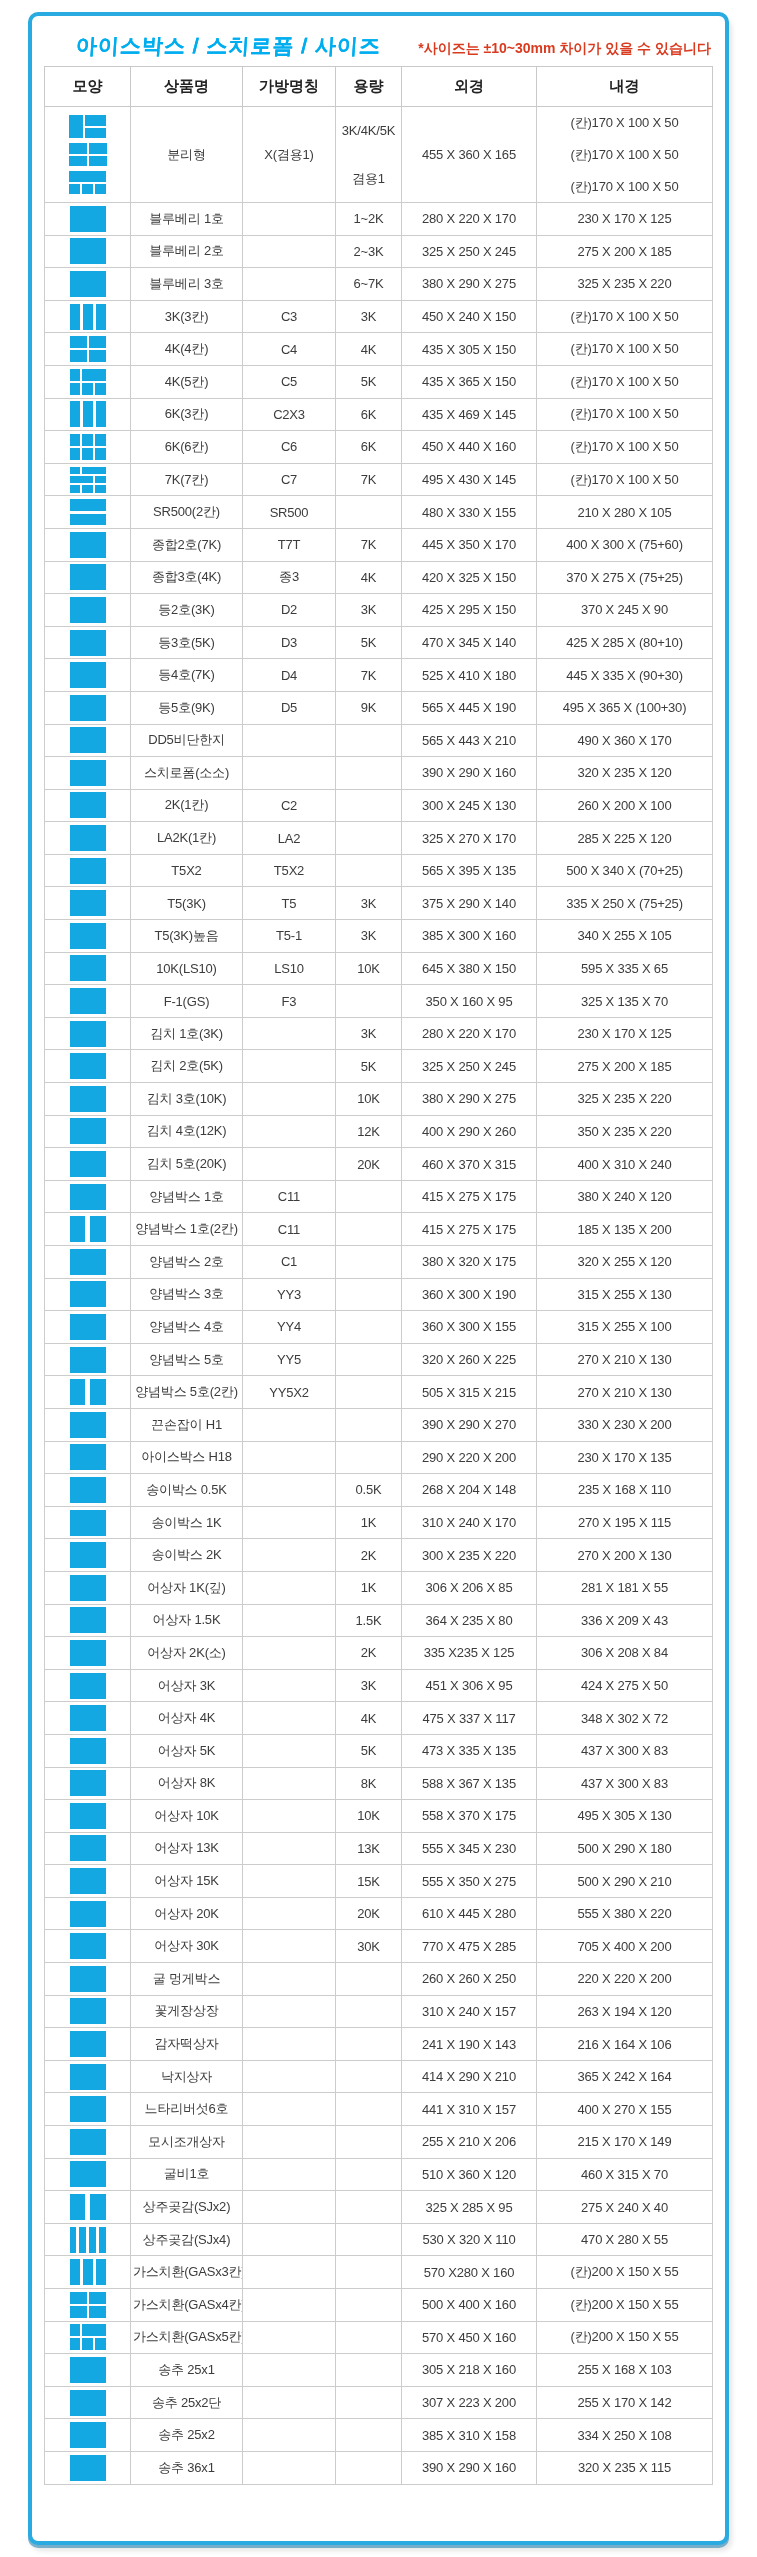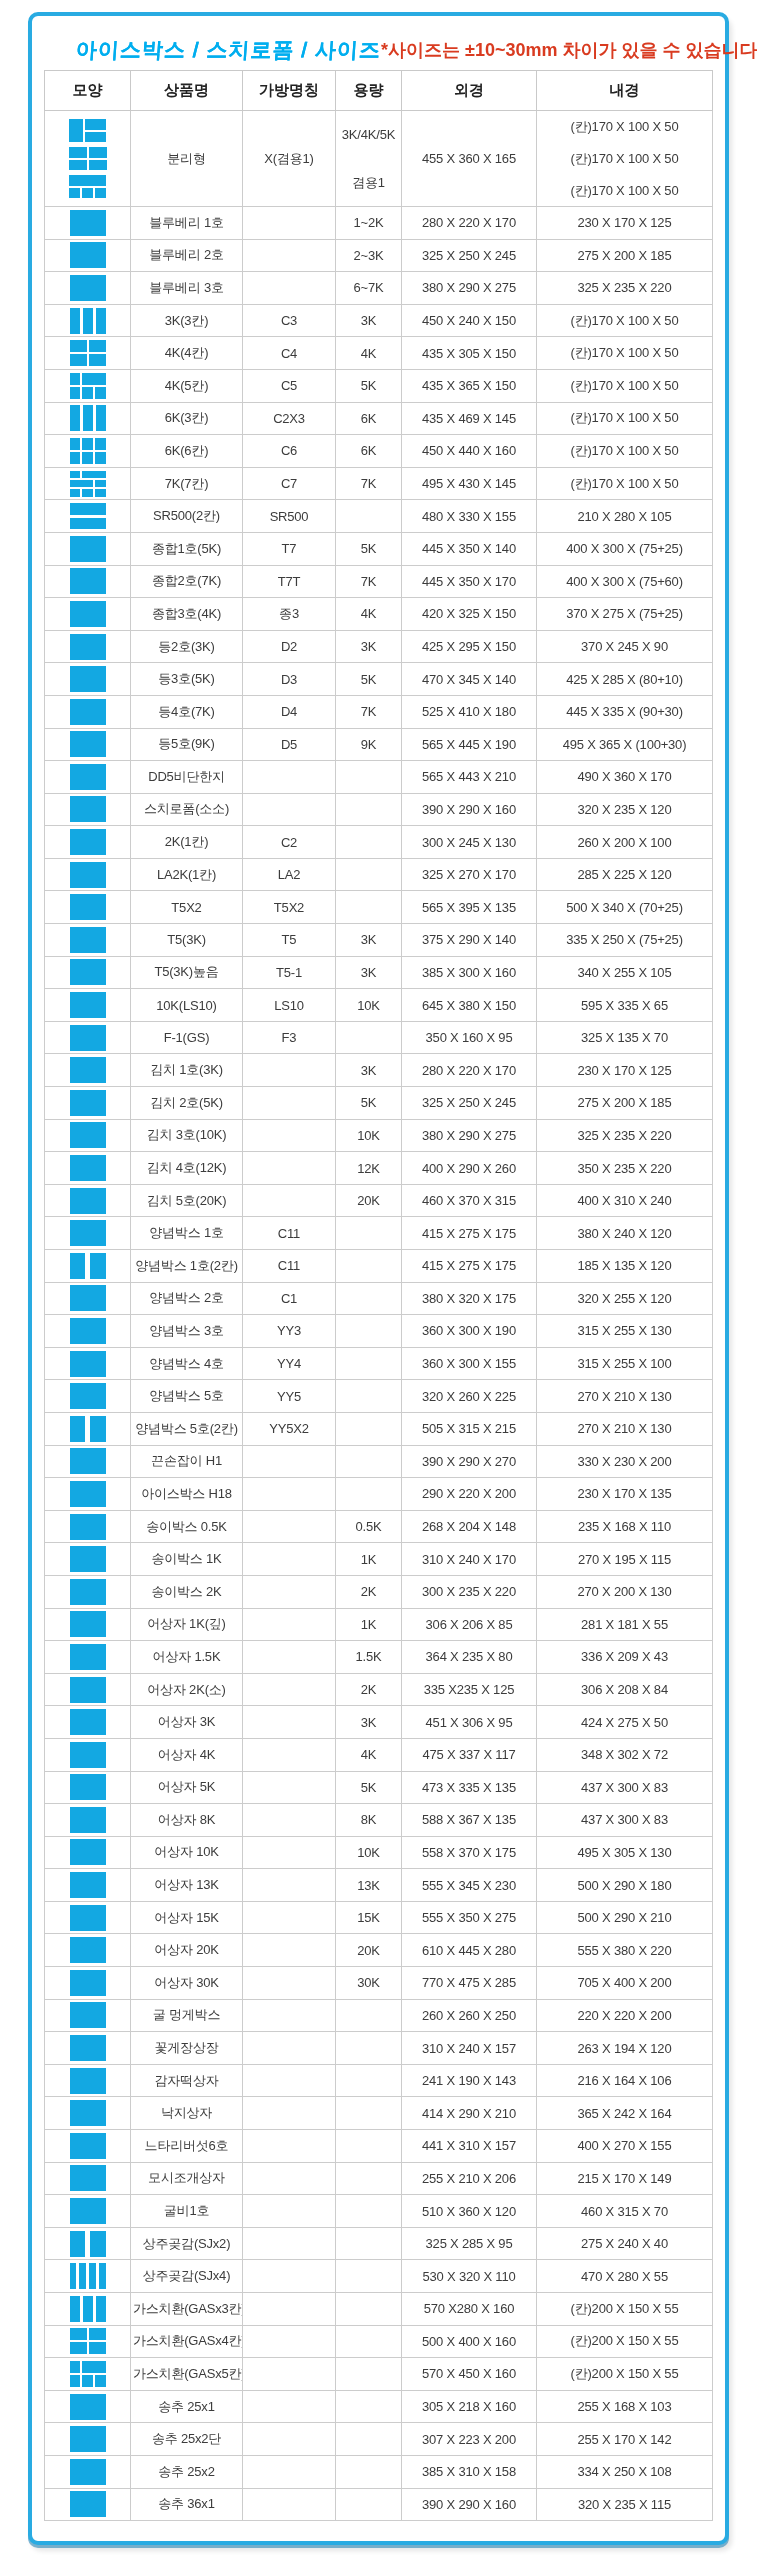--- a/index.html
+++ b/index.html
@@ -21,21 +21,21 @@
     display:flex;align-items:flex-end;justify-content:space-between;
     padding:16px 14px 6px 44px;
   }
   .page-title{
     color:#00aeef;font-size:21px;font-weight:800;letter-spacing:1px;
     transform:skewX(-4deg);
     text-shadow:0 0 .4px #00aeef;
     white-space:nowrap;
   }
   .size-note{
-    color:#d93b20;font-size:18px;font-weight:700;white-space:nowrap;
+    color:#d93b20;font-size:14px;font-weight:700;white-space:nowrap;
     padding-bottom:2px;
     margin-top:6px;
   }
   table.size-table{
     border-collapse:collapse;table-layout:fixed;
     width:668px;margin-left:12px;background:#fff;
   }
   .size-table th{
     border:1px solid #c9c9c9;height:37px;
     font-size:15px;font-weight:700;color:#222;text-align:center;
@@ -244,30 +244,20 @@
           <td>SR500(2칸)</td>
           <td>SR500</td>
           <td></td>
           <td>480 X 330 X 155</td>
           <td>210 X 280 X 105</td>
         </tr>
         <tr>
           <td><span class="shape-icon" style="grid-template-columns: 1fr; grid-template-rows: 1fr;">
               <i></i>
             </span></td>
-          <td>종합1호(5K)</td>
-          <td>T7</td>
-          <td>5K</td>
-          <td>445 X 350 X 140</td>
-          <td>400 X 300 X (75+25)</td>
-        </tr>
-        <tr>
-          <td><span class="shape-icon" style="grid-template-columns: 1fr; grid-template-rows: 1fr;">
-              <i></i>
-            </span></td>
           <td>종합2호(7K)</td>
           <td>T7T</td>
           <td>7K</td>
           <td>445 X 350 X 170</td>
           <td>400 X 300 X (75+60)</td>
         </tr>
         <tr>
           <td><span class="shape-icon" style="grid-template-columns: 1fr; grid-template-rows: 1fr;">
               <i></i>
             </span></td>
@@ -469,21 +459,21 @@
         </tr>
         <tr>
           <td><span class="shape-icon" style="grid-template-columns: 1fr 1fr; grid-template-rows: 1fr; gap: 5px;">
               <i></i>
               <i></i>
             </span></td>
           <td>양념박스 1호(2칸)</td>
           <td>C11</td>
           <td></td>
           <td>415 X 275 X 175</td>
-          <td>185 X 135 X 120</td>
+          <td>185 X 135 X 200</td>
         </tr>
         <tr>
           <td><span class="shape-icon" style="grid-template-columns: 1fr; grid-template-rows: 1fr;">
               <i></i>
             </span></td>
           <td>양념박스 2호</td>
           <td>C1</td>
           <td></td>
           <td>380 X 320 X 175</td>
           <td>320 X 255 X 120</td>

